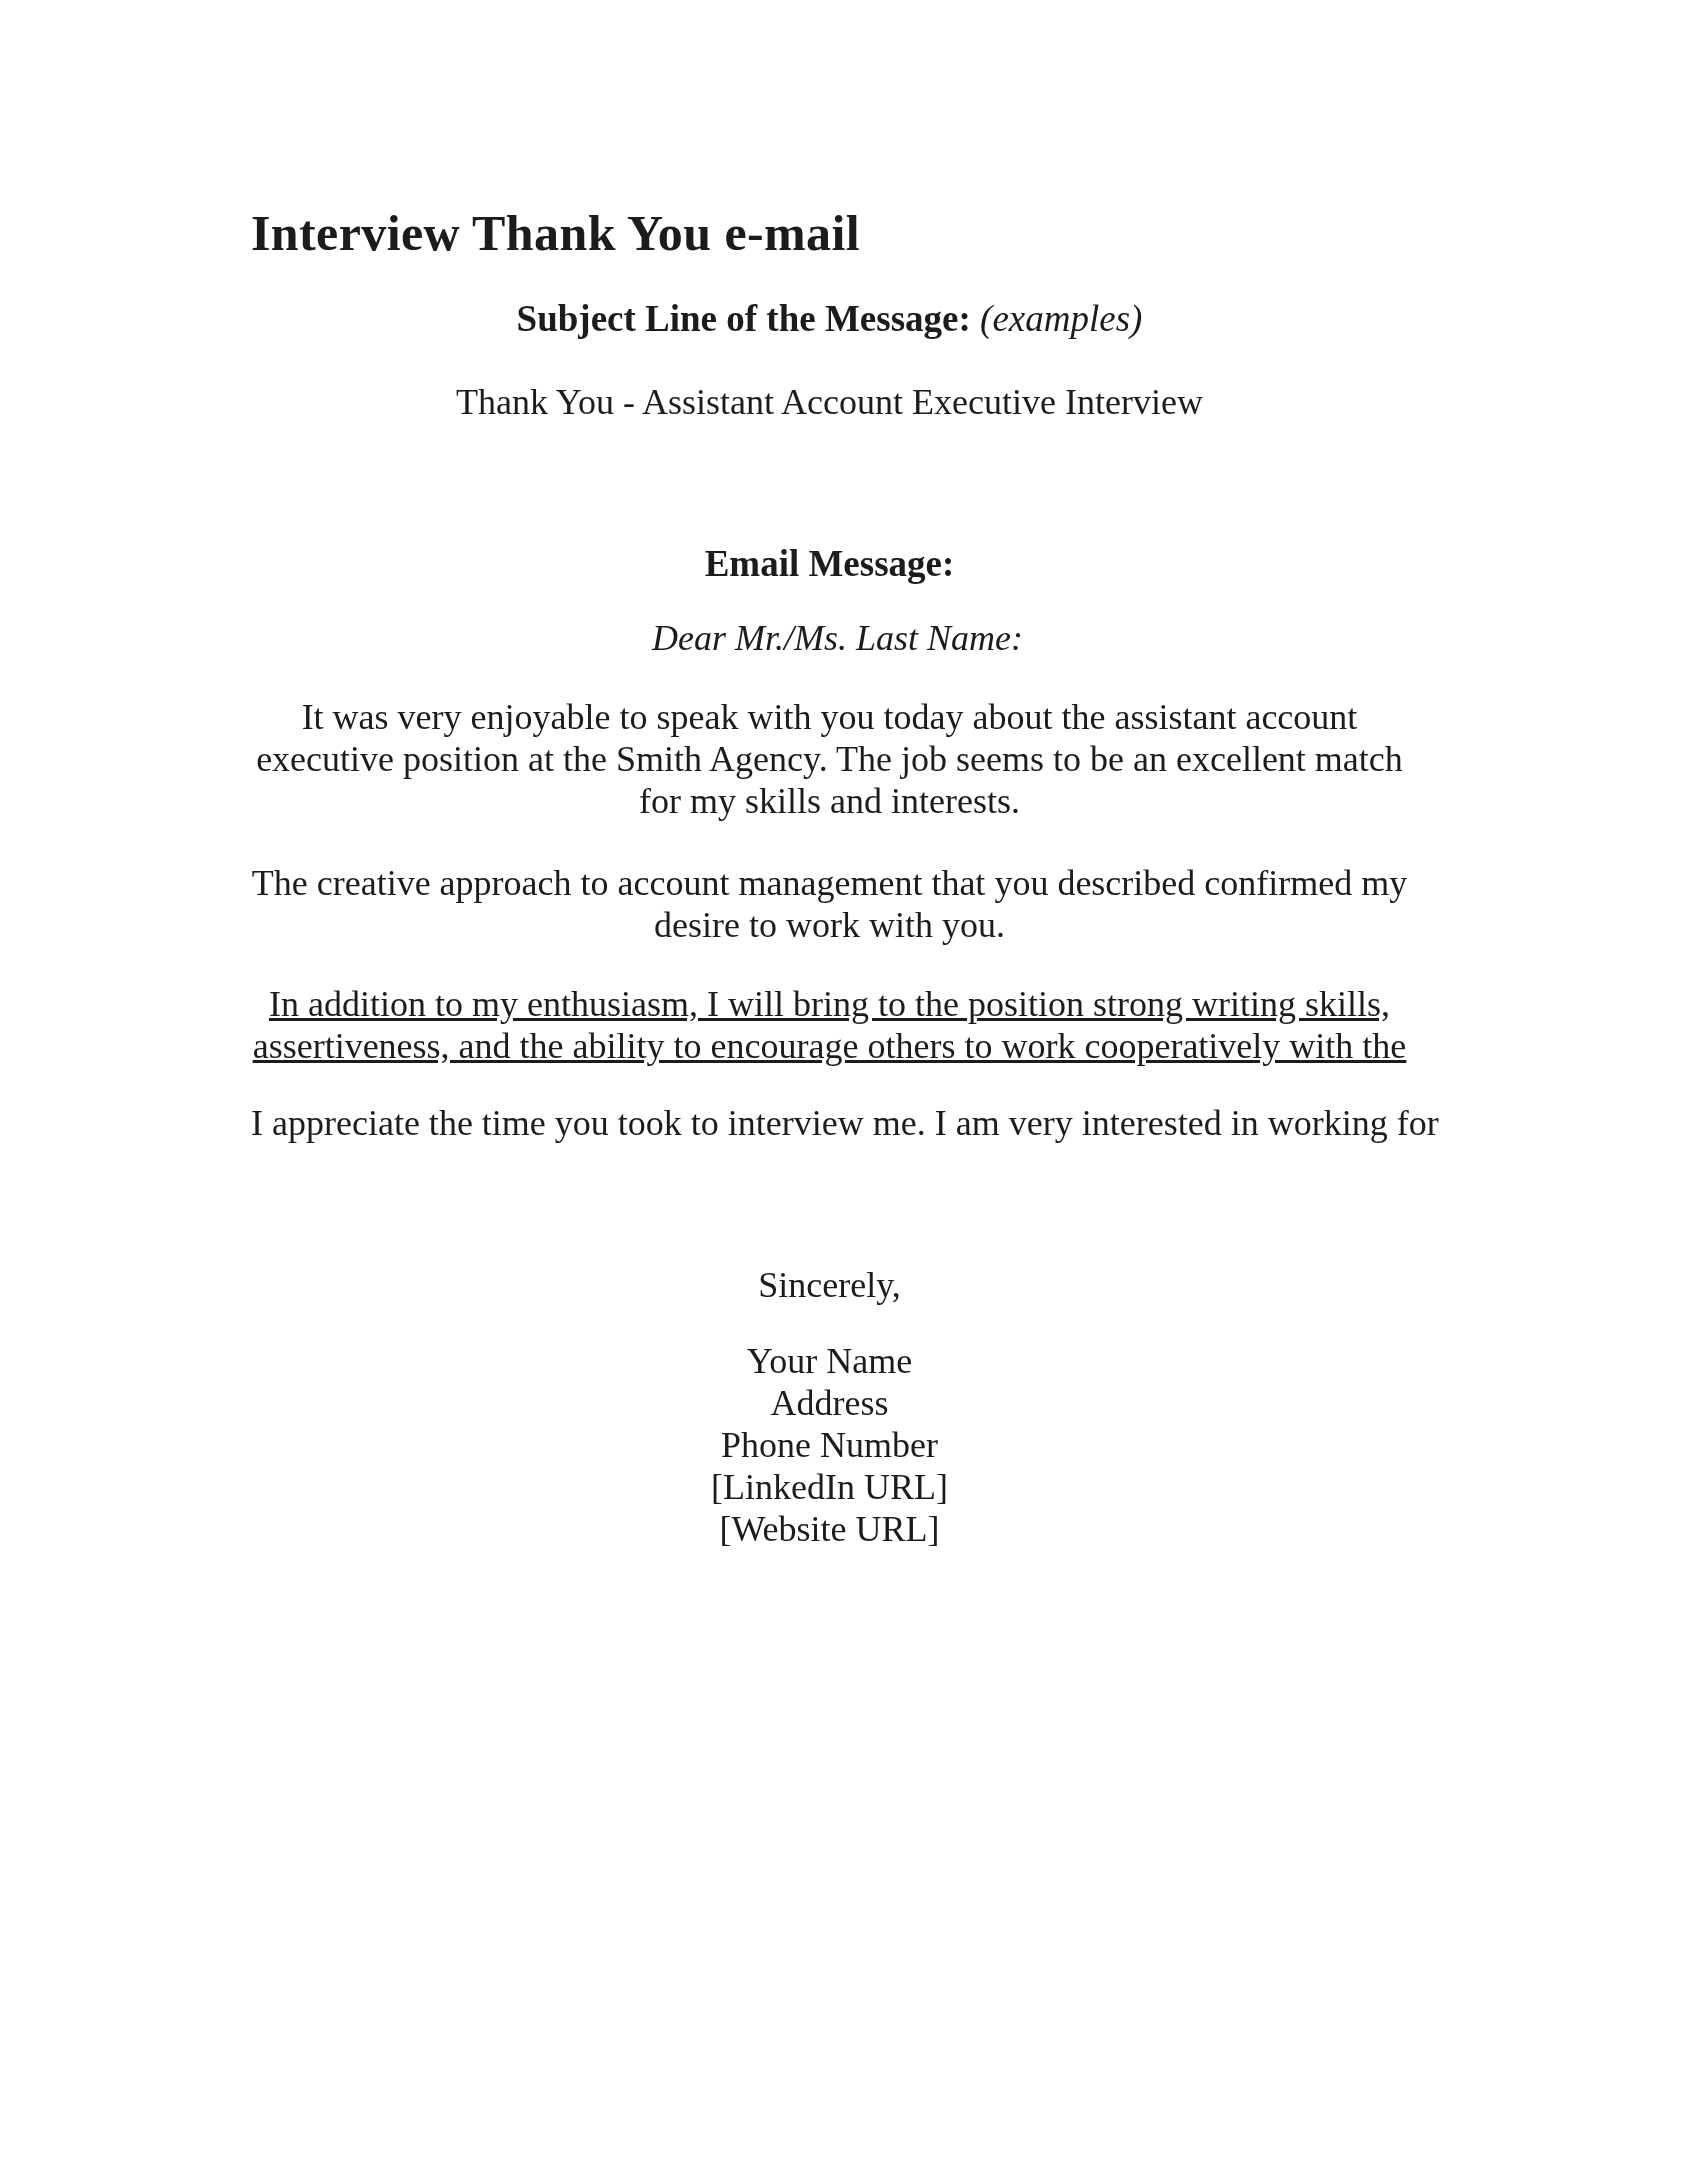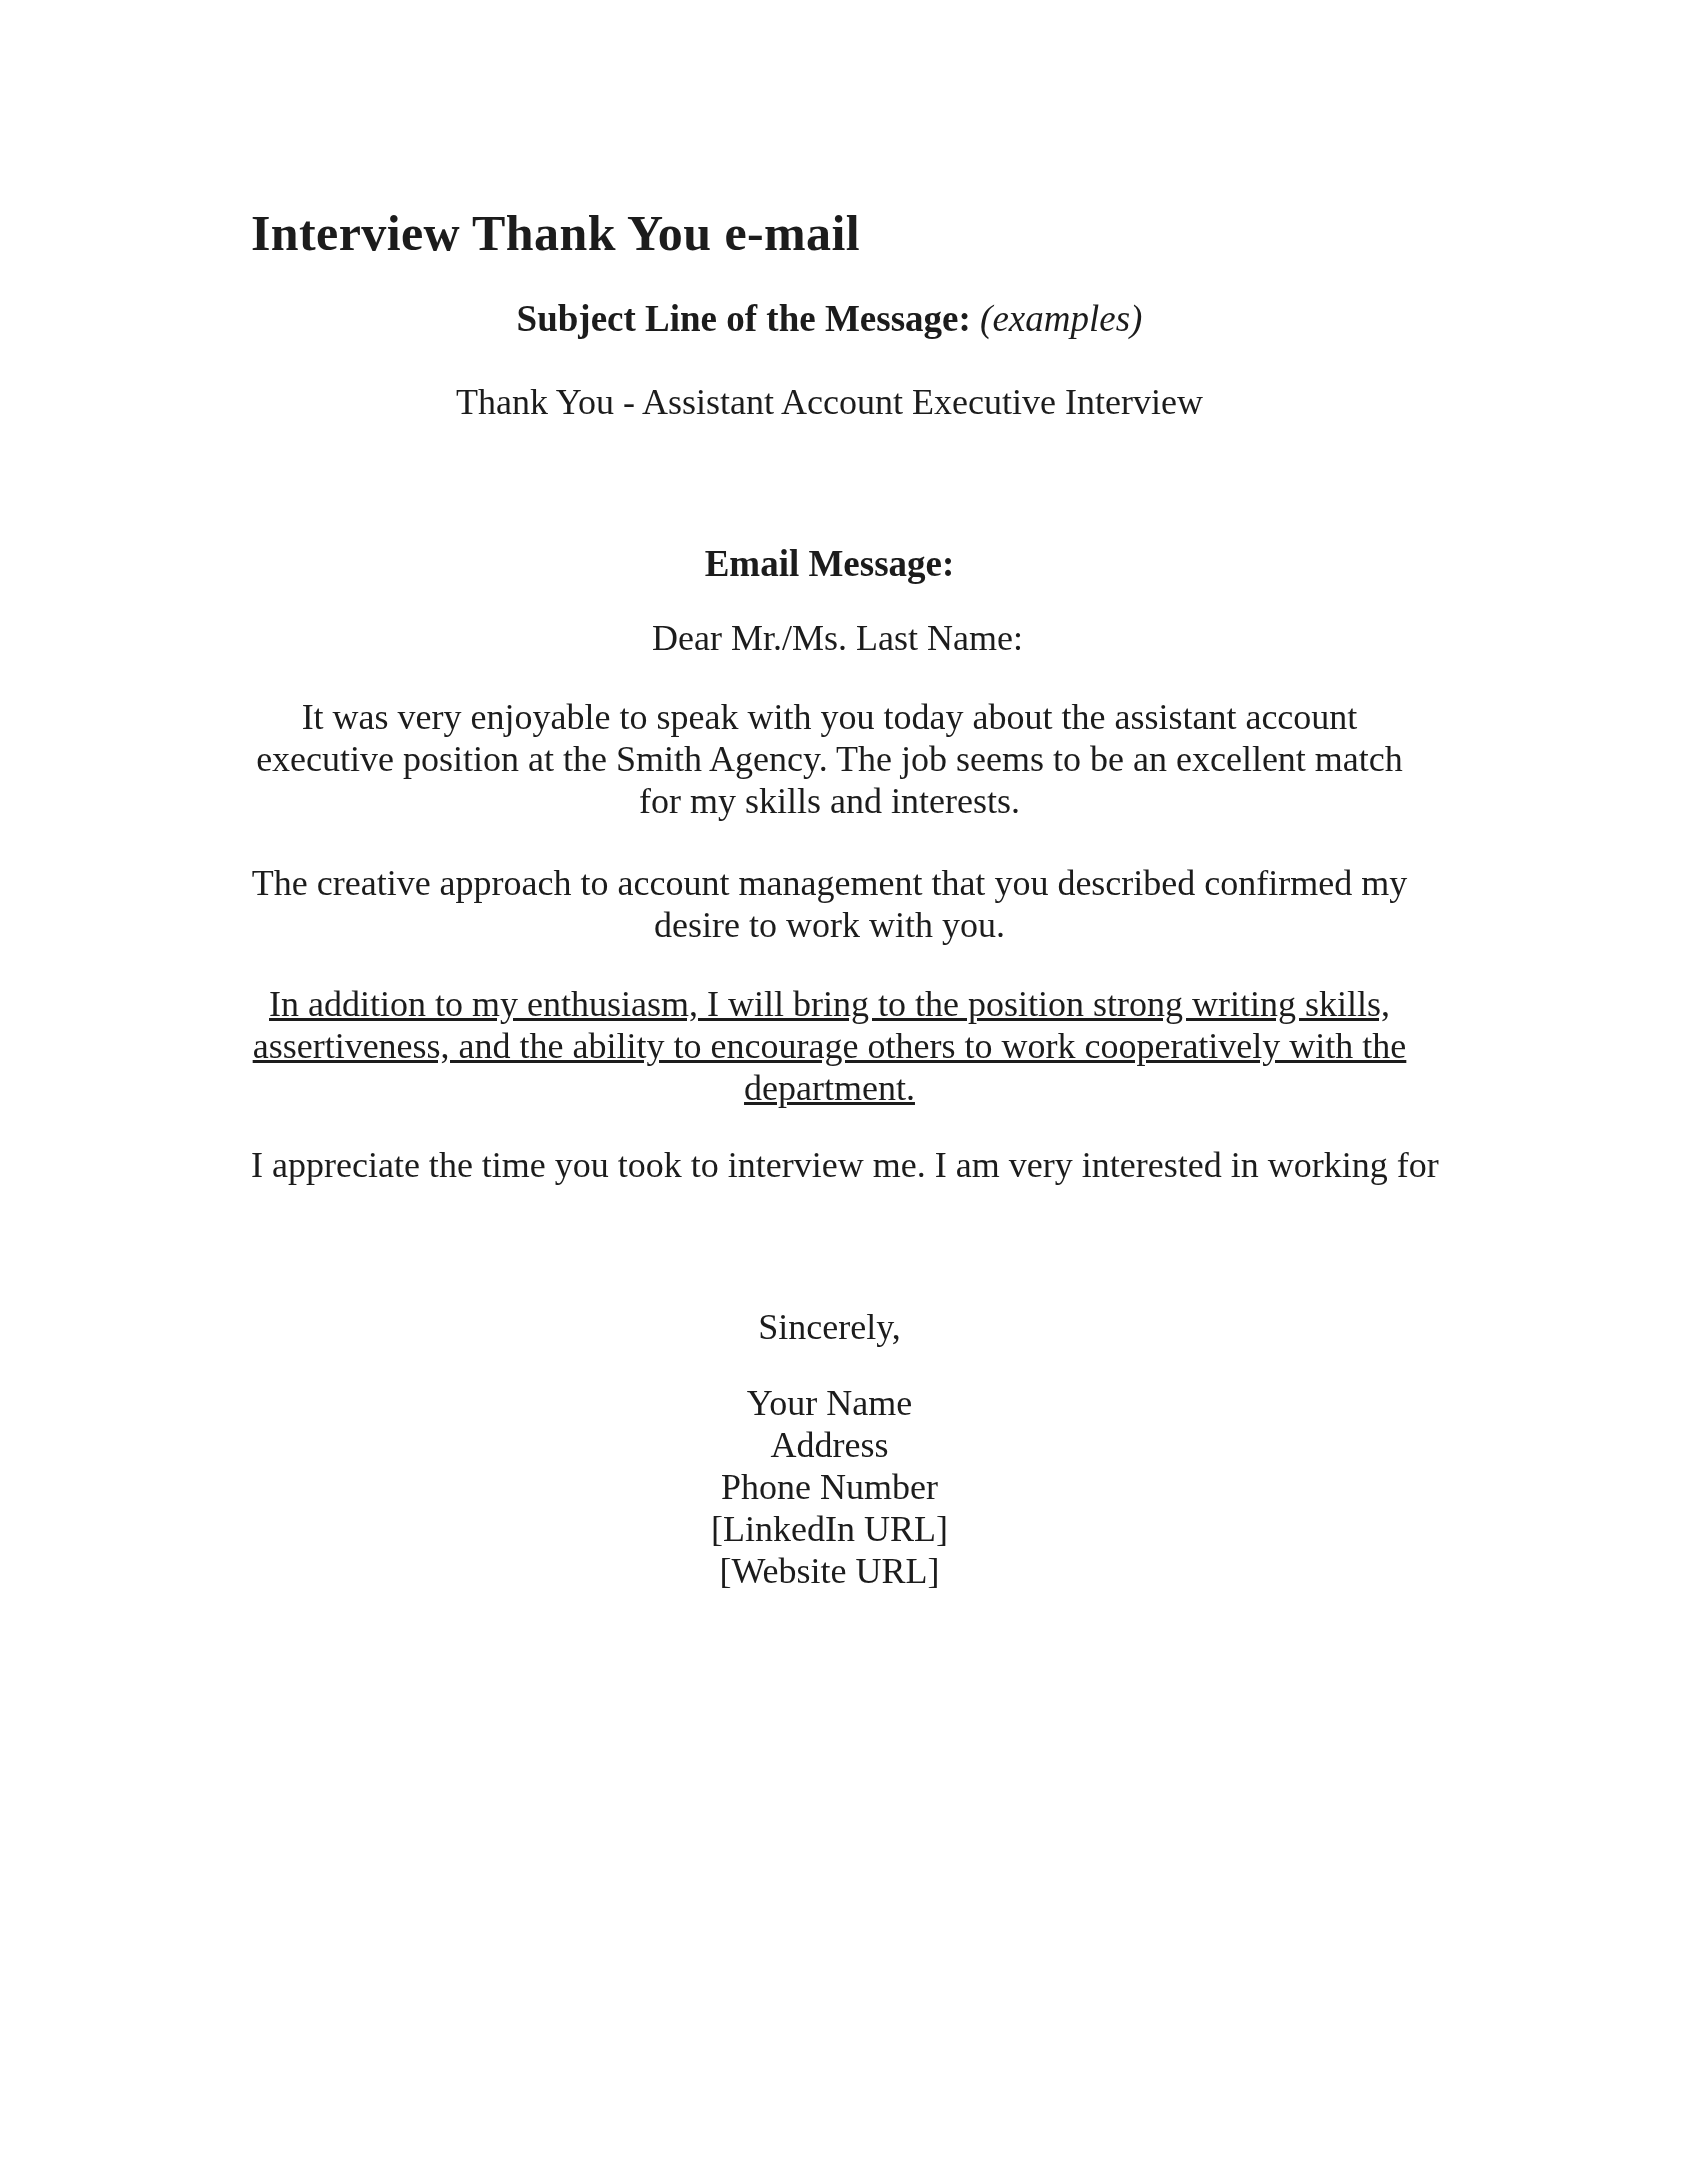--- a/index.html
+++ b/index.html
@@ -26,21 +26,21 @@
     font-weight: bold;
     letter-spacing: 0.4px;
   }
   .block { margin: 0; text-align: center; }
   .bold { font-weight: bold; }
   .italic { font-style: italic; }
   .line { white-space: nowrap; }
   .subject-line   { margin: 0 0 41px 0; font-size: 37px; }
   .subject-example{ margin: 0 0 120px 0; }
   .email-heading  { margin: 0 0 32px 0; font-size: 37px; font-weight: bold; }
-  .salutation     { margin: 0 0 37px 16px; }
+  .salutation     { margin: 0 0 37px 16px; font-style: italic; }
   .para-1 { margin: 0 0 40px 0; }
   .para-2 { margin: 0 0 37px 0; }
   .para-3 { margin: 0 0 35px 0; text-decoration: underline; }
   .para-4 { margin: 0 0 120px 0; }
   .closing { margin: 0 0 34px 0; }
   .signature { margin: 0; }
 </style>
 </head>
 <body>
 
@@ -64,21 +64,20 @@
   </div>
 
   <div class="block para-2">
     <div class="line">The creative approach to account management that you described confirmed my</div>
     <div class="line">desire to work with you.</div>
   </div>
 
   <div class="block para-3">
     <div class="line">In addition to my enthusiasm, I will bring to the position strong writing skills,</div>
     <div class="line">assertiveness, and the ability to encourage others to work cooperatively with the</div>
-    <div class="line">department.</div>
   </div>
 
   <div class="block para-4">
     <div class="line">I appreciate the time you took to interview me. I am very interested in working for</div>
   </div>
 
   <p class="block closing">Sincerely,</p>
 
   <div class="block signature">
     <div class="line">Your Name</div>

